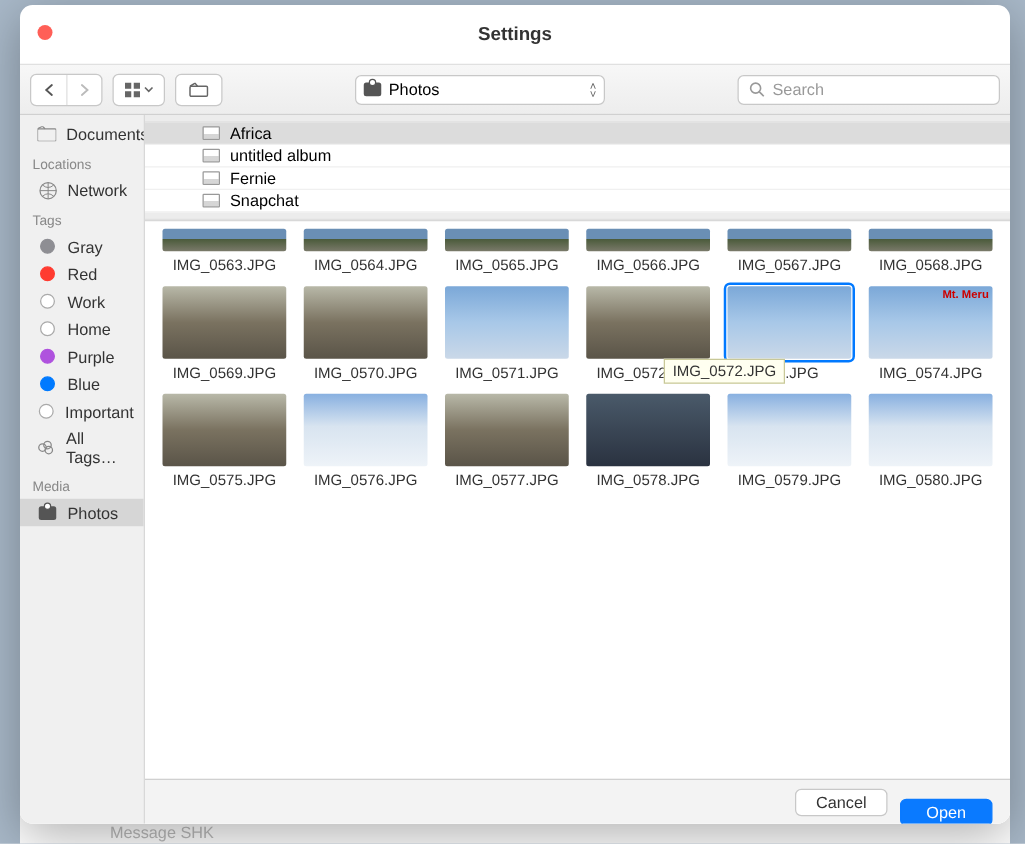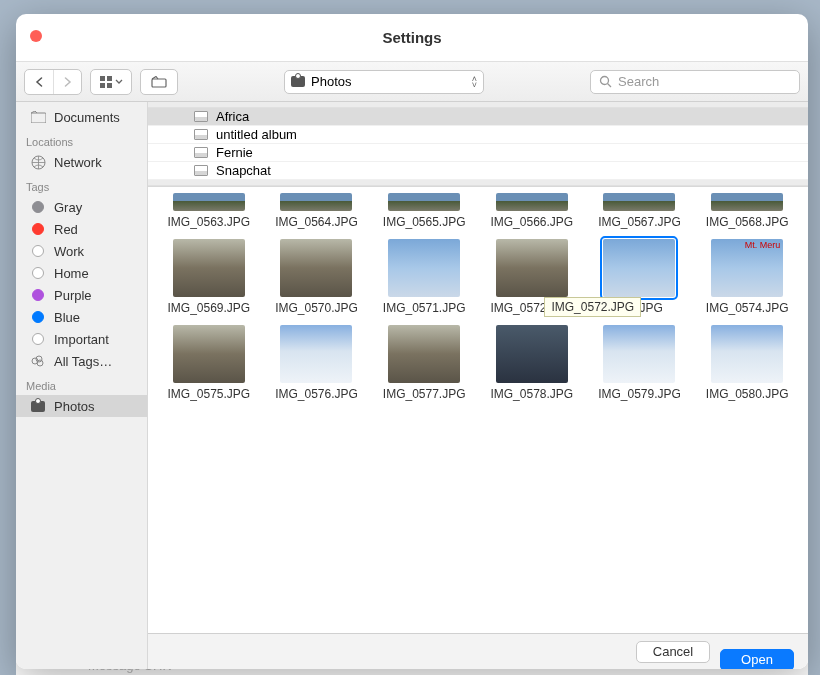--- a/index.html
+++ b/index.html
@@ -1,20 +1,20 @@
 <!DOCTYPE html>
 <html><head>
 <meta charset="utf-8">
 <style>
 * { margin: 0; padding: 0; box-sizing: border-box; font-family: -apple-system, BlinkMacSystemFont, "Helvetica Neue", sans-serif; }
 body { background: #a8b8c8; width: 820px; height: 675px; position: relative; overflow: hidden; }
 
 .window {
   position: absolute;
-  top: 14px; left: 16px; width: 792px; height: 655px;
+  top: 4px; left: 16px; width: 792px; height: 655px;
   background: #fff;
   border-radius: 10px;
   box-shadow: 0 10px 40px rgba(0,0,0,0.3);
   display: flex;
   flex-direction: column;
   overflow: hidden;
 }
 
 .titlebar {
   height: 48px;
@@ -146,23 +146,24 @@
   grid-template-columns: repeat(6, 1fr);
   gap: 10px 14px;
 }
 .thumb {
   display: flex; flex-direction: column; align-items: center;
   gap: 4px;
   font-size: 12px;
   color: #333;
 }
 .thumb .img {
-  width: 72px; height: 58px;
+  width: 99px; height: 58px;
   background: linear-gradient(#6a8fb5 0%, #6a8fb5 45%, #4a5a3a 45%, #7a7a6a 100%);
   border-radius: 2px;
+  font-weight: bold;
 }
 .thumb.selected .img { outline: 2px solid #0179ff; outline-offset: 1px; }
 .thumb.partial .img { height: 18px; }
 .thumb .img.sky { background: linear-gradient(#7ba8d8 0%, #a8c8e8 50%, #cad8e8 100%); }
 .thumb .img.rock { background: linear-gradient(#b8b8a8 0%, #7a7260 50%, #5a5448 100%); }
 .thumb .img.dark { background: linear-gradient(#4a5a6a 0%, #2a3240 100%); }
 .thumb .img.cloud { background: linear-gradient(#88b0e0 0%, #d8e4f0 45%, #eef3f8 100%); }
 .thumb .label-with-tip { position: relative; }
 .tooltip {
   position: absolute;

